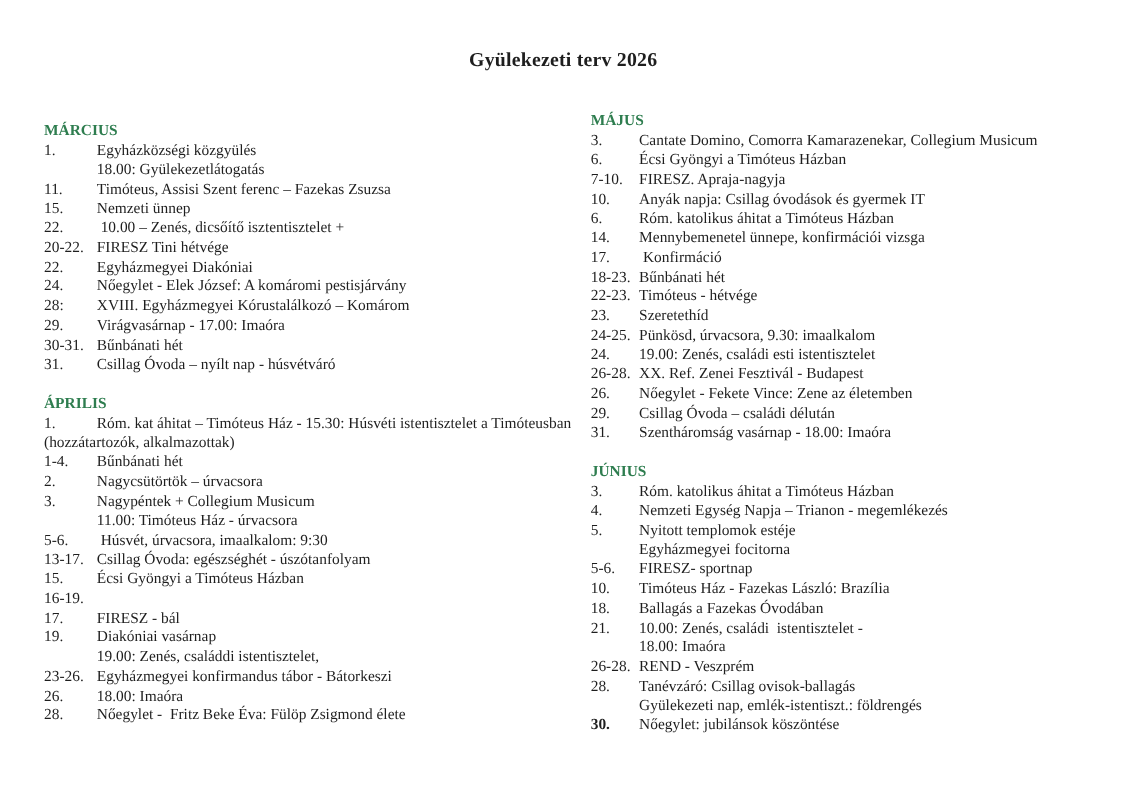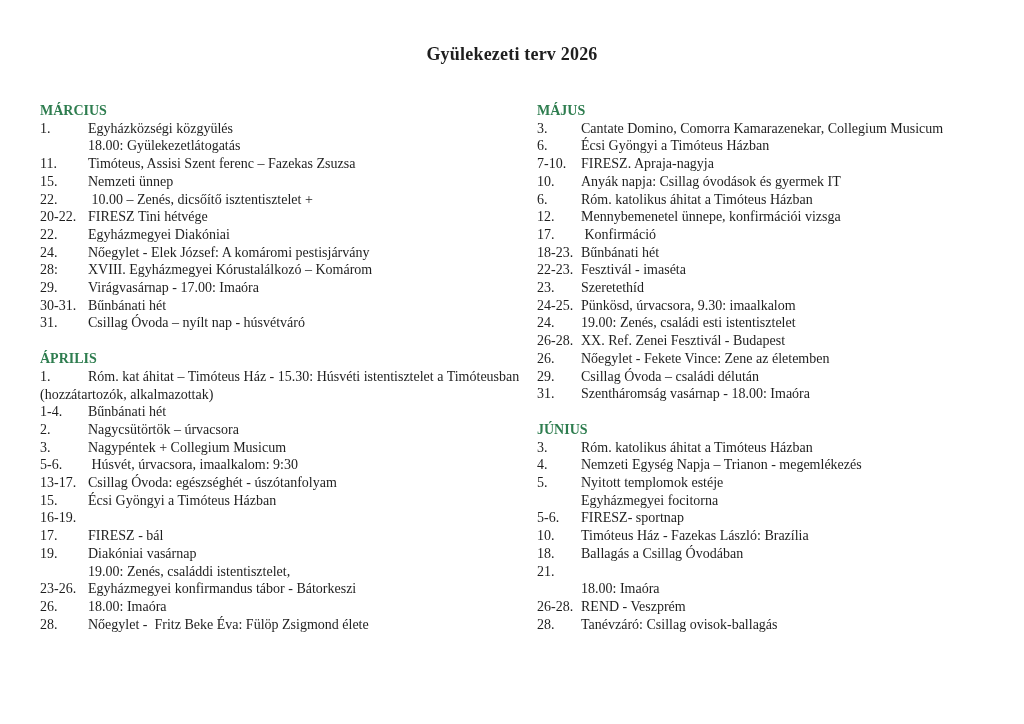--- a/index.html
+++ b/index.html
@@ -106,20 +106,21 @@
           <div class="row">
             <span class="num">2.</span>
             <span class="txt">Nagycsütörtök – úrvacsora</span>
           </div>
           <div class="row">
             <span class="num">3.</span>
             <span class="txt">Nagypéntek + Collegium Musicum</span>
           </div>
           <div class="row">
             <span class="num"></span>
+            <span class="txt">11.00: Timóteus Ház - úrvacsora</span>
           </div>
           <div class="row">
             <span class="num">5-6.</span>
             <span class="txt"> Húsvét, úrvacsora, imaalkalom: 9:30</span>
           </div>
           <div class="row">
             <span class="num">13-17.</span>
             <span class="txt">Csillag Óvoda: egészséghét - úszótanfolyam</span>
           </div>
           <div class="row">
@@ -172,34 +173,34 @@
           </div>
           <div class="row">
             <span class="num">10.</span>
             <span class="txt">Anyák napja: Csillag óvodások és gyermek IT</span>
           </div>
           <div class="row">
             <span class="num">6.</span>
             <span class="txt">Róm. katolikus áhitat a Timóteus Házban</span>
           </div>
           <div class="row">
-            <span class="num">12.</span>
+            <span class="num">14.</span>
             <span class="txt">Mennybemenetel ünnepe, konfirmációi vizsga</span>
           </div>
           <div class="row">
             <span class="num">17.</span>
             <span class="txt"> Konfirmáció</span>
           </div>
           <div class="row">
             <span class="num">18-23.</span>
             <span class="txt">Bűnbánati hét</span>
           </div>
           <div class="row">
             <span class="num">22-23.</span>
-            <span class="txt">Fesztivál - imaséta</span>
+            <span class="txt">Timóteus - hétvége</span>
           </div>
           <div class="row">
             <span class="num">23.</span>
             <span class="txt">Szeretethíd</span>
           </div>
           <div class="row">
             <span class="num">24-25.</span>
             <span class="txt">Pünkösd, úrvacsora, 9.30: imaalkalom</span>
           </div>
           <div class="row">
@@ -244,36 +245,42 @@
           <div class="row">
             <span class="num">5-6.</span>
             <span class="txt">FIRESZ- sportnap</span>
           </div>
           <div class="row">
             <span class="num">10.</span>
             <span class="txt">Timóteus Ház - Fazekas László: Brazília</span>
           </div>
           <div class="row">
             <span class="num">18.</span>
-            <span class="txt">Ballagás a Csillag Óvodában</span>
+            <span class="txt">Ballagás a Fazekas Óvodában</span>
           </div>
           <div class="row">
             <span class="num">21.</span>
+            <span class="txt">10.00: Zenés, családi  istentisztelet -</span>
           </div>
           <div class="row">
             <span class="num"></span>
             <span class="txt">18.00: Imaóra</span>
           </div>
           <div class="row">
             <span class="num">26-28.</span>
             <span class="txt">REND - Veszprém</span>
           </div>
           <div class="row">
             <span class="num">28.</span>
             <span class="txt">Tanévzáró: Csillag ovisok-ballagás</span>
           </div>
           <div class="row">
             <span class="num"></span>
+            <span class="txt">Gyülekezeti nap, emlék-istentiszt.: földrengés</span>
+          </div>
+          <div class="row">
+            <span class="num bold">30.</span>
+            <span class="txt">Nőegylet: jubilánsok köszöntése</span>
           </div>
         </div>
       </div>
   </div>
 </div>
 
 </body></html>

